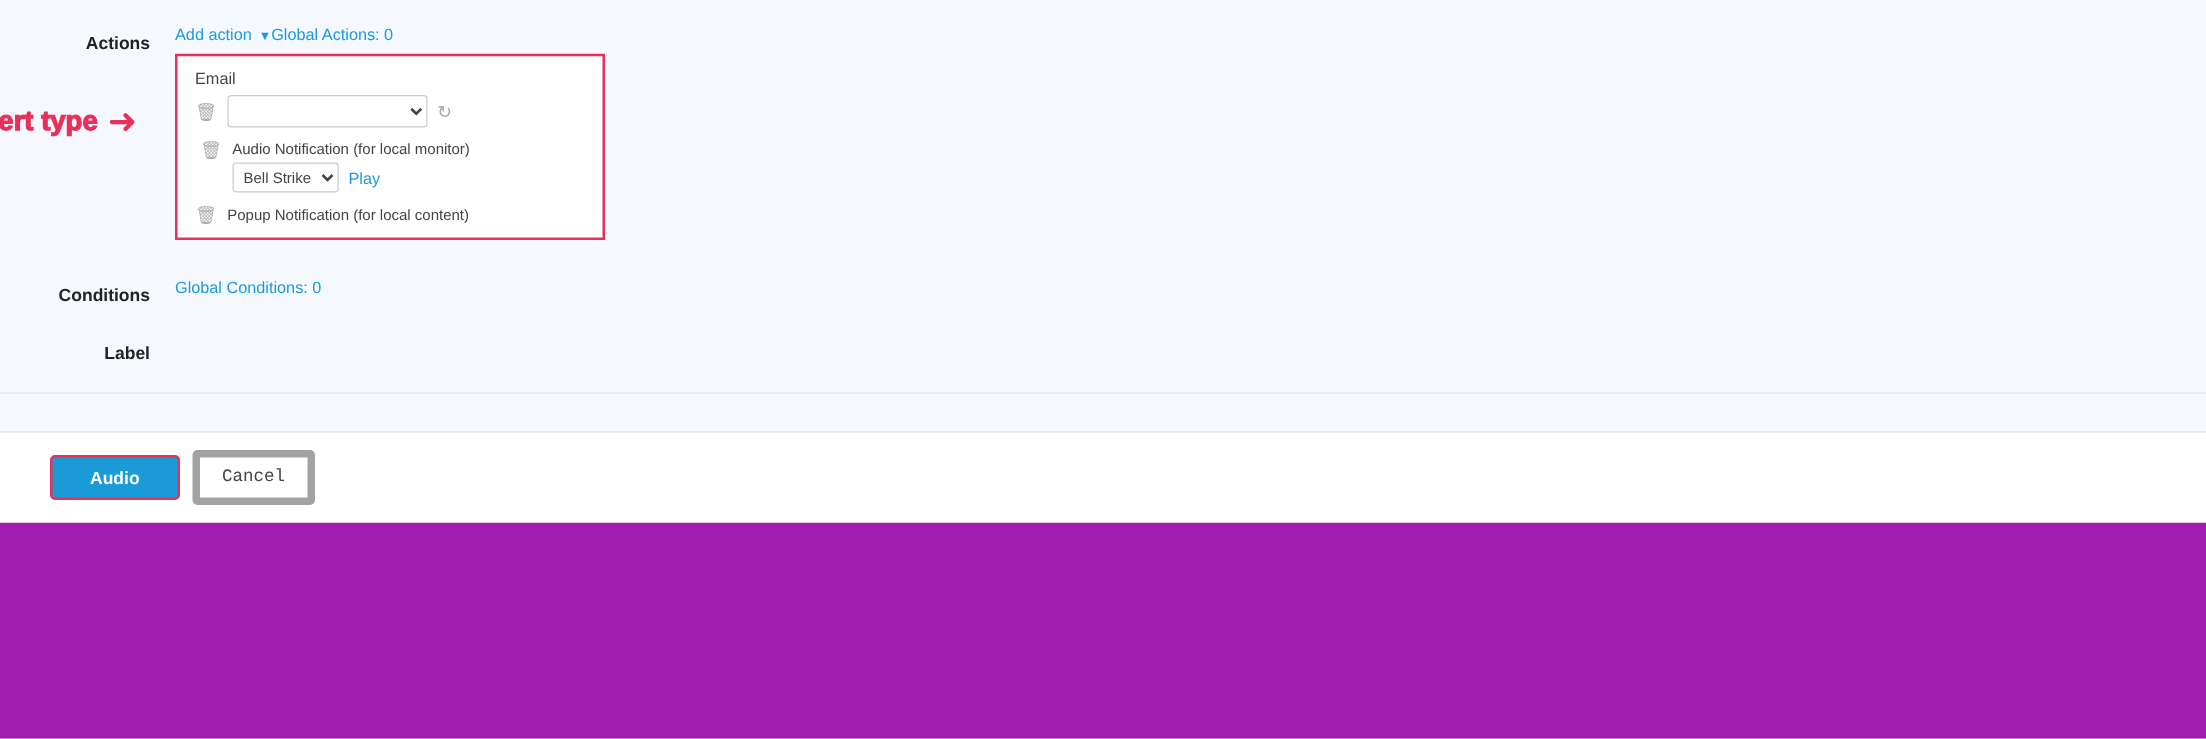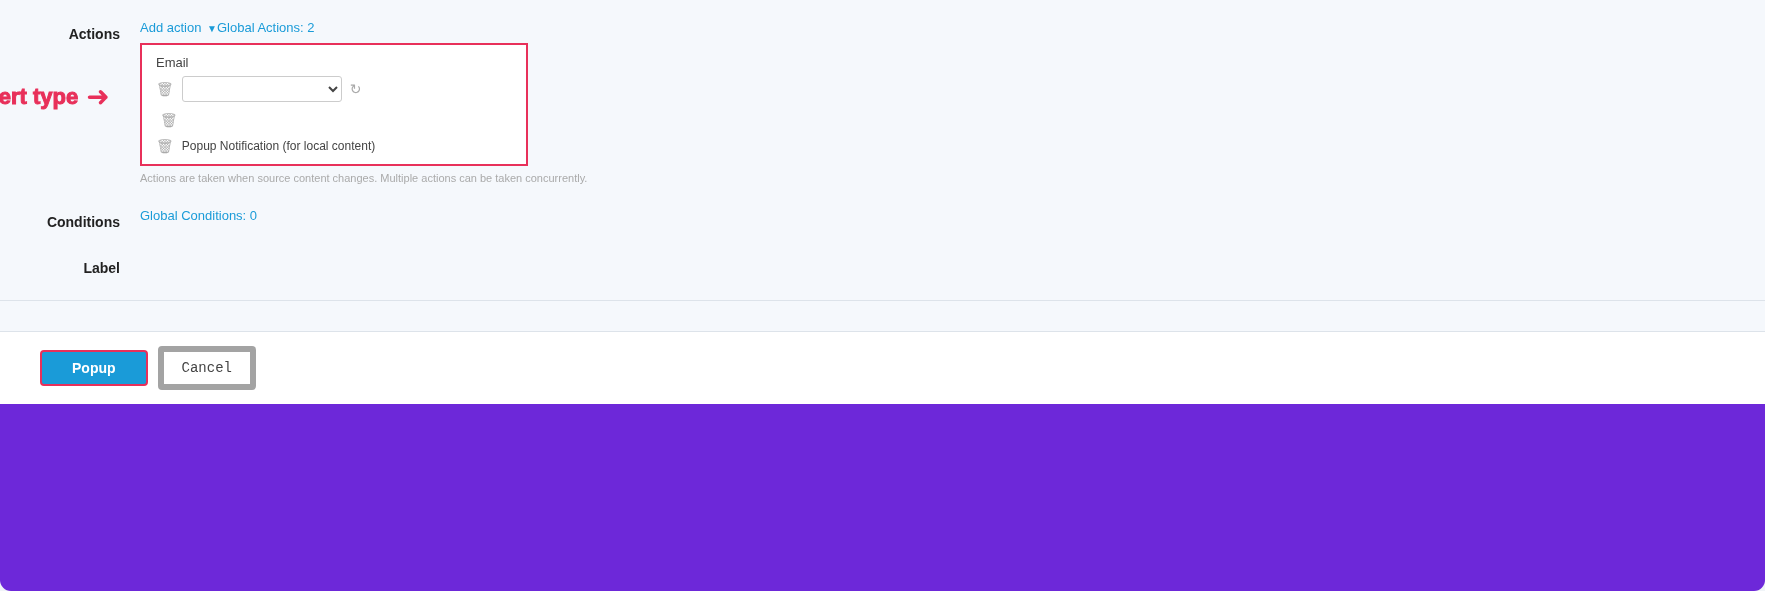--- a/index.html
+++ b/index.html
@@ -47,21 +47,21 @@
       font-size: 13px;
     }
     .dropdown-arrow {
       font-size: 10px;
       margin-left: 2px;
     }
     .actions-box {
       border: 2px solid #e8305a;
       background: #fff;
       padding: 10px 14px;
-      width: 388px;
+      width: 344px;
       margin-bottom: 6px;
     }
     .action-email-label {
       font-size: 13px;
       color: #444;
       margin-bottom: 6px;
       font-weight: normal;
     }
     .action-row {
       display: flex;
@@ -199,23 +199,22 @@
       color: #e8305a;
       -webkit-text-stroke: 1px #e8305a;
       white-space: nowrap;
     }
     .annotation-arrow {
       color: #e8305a;
       font-size: 28px;
     }
     .page-wrapper {
       position: relative;
-      background: #6d28d9;
+      background: #a21caf;
       min-height: 591px;
-      border-radius: 11px;
     }
     .divider {
       width: 100%;
       height: 1px;
       background: #dde3ea;
       margin: 8px 0 0 0;
     }
   </style>
 </head>
 <body>
@@ -230,61 +229,69 @@
         <div class="annotation-set-alert">
           <span class="annotation-text-set-alert">Set alert type</span>
           <span class="annotation-arrow">➜</span>
         </div>
 
         <div class="actions-header">
           <a class="link-blue">
             <span>Add action</span>
             <span class="dropdown-arrow">▼</span>
           </a>
-          <a class="link-blue">Global Actions: 2</a>
+          <a class="link-blue">Global Actions: 0</a>
         </div>
 
         <div class="actions-box">
           <div class="action-email-label">Email</div>
 
           <div class="action-row">
             <span class="trash-icon">🗑</span>
             <select class="email-select">
               <option value=""></option>
             </select>
             <span class="refresh-icon">↻</span>
           </div>
 
           <div class="sub-action-row">
             <span class="trash-icon">🗑</span>
+            <div class="sub-action-content">
+              <span class="sub-action-title">Audio Notification (for local monitor)</span>
+              <div class="sub-action-controls">
+                <select class="bell-select">
+                  <option>Bell Strike</option>
+                </select>
+                <a class="play-link">Play</a>
+              </div>
+            </div>
           </div>
 
           <div class="popup-row">
             <span class="trash-icon">🗑</span>
             <span class="popup-label">Popup Notification (for local content)</span>
           </div>
         </div>
 
-        <div class="help-text">Actions are taken when source content changes. Multiple actions can be taken concurrently.</div>
       </div>
     </div>
 
     <div class="form-section">
       <div class="form-label">Conditions</div>
       <div class="form-content conditions-content">
         <a class="link-blue">Global Conditions: 0</a>
       </div>
     </div>
 
     <div class="form-section">
       <div class="form-label">Label</div>
     </div>
 
     <div class="divider"></div>
 
     <div class="bottom-bar" style="position:relative;">
 
-      <button class="save-btn">Popup</button>
+      <button class="save-btn">Audio</button>
       <button class="cancel-btn">Cancel</button>
     </div>
 
   </div>
 </div>
 
 </body></html>

